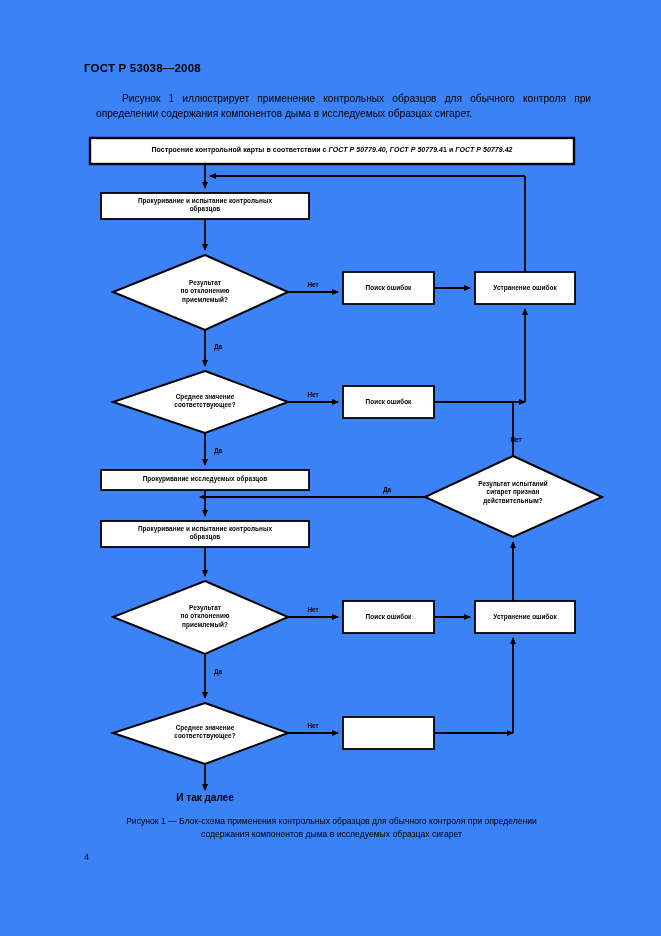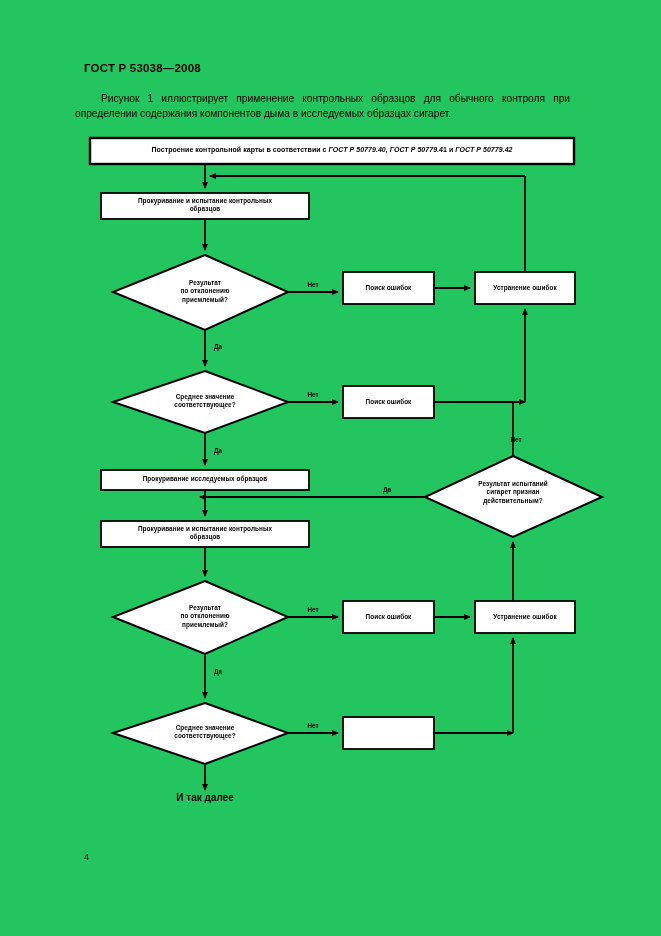--- a/index.html
+++ b/index.html
@@ -12,37 +12,37 @@
     height: 936px;
     position: relative;
     font-family: "Liberation Sans", sans-serif;
     color: #000000;
     overflow: hidden;
   }
 
   .page {
     position: absolute;
     inset: 0;
-    background: #22c55e;
+    background: #3b82f6;
   }
 
   
   .doc-header {
     position: absolute;
     left: 84px;
     top: 62px;
     font-size: 11.5px;
     font-weight: bold;
     letter-spacing: 0.2px;
   }
 
   
   .intro {
     position: absolute;
-    left: 75px;
+    left: 96px;
     top: 92px;
     width: 495px;
     font-size: 10.2px;
     line-height: 14.5px;
     text-align: justify;
   }
   .intro .indent { display: inline-block; width: 26px; }
 
   
   .chart {
@@ -267,16 +267,20 @@
   <div class="edge-label" style="left:503px; top:436px; width:26px;">Нет</div>
 
   <div class="edge-label" style="left:377px; top:486px; width:20px;">Да</div>
 
   <div class="edge-label" style="left:300px; top:606px; width:26px;">Нет</div>
 
   <div class="edge-label" style="left:208px; top:668px; width:20px;">Да</div>
 
   <div class="edge-label" style="left:300px; top:722px; width:26px;">Нет</div>
 
+  <div class="caption">
+    <div>Рисунок 1 — Блок-схема применения контрольных образцов для обычного контроля при определении</div>
+    <div>содержания компонентов дыма в исследуемых образцах сигарет</div>
+  </div>
 
   <div class="page-number">4</div>
 
 </div>
 
 </body></html>

